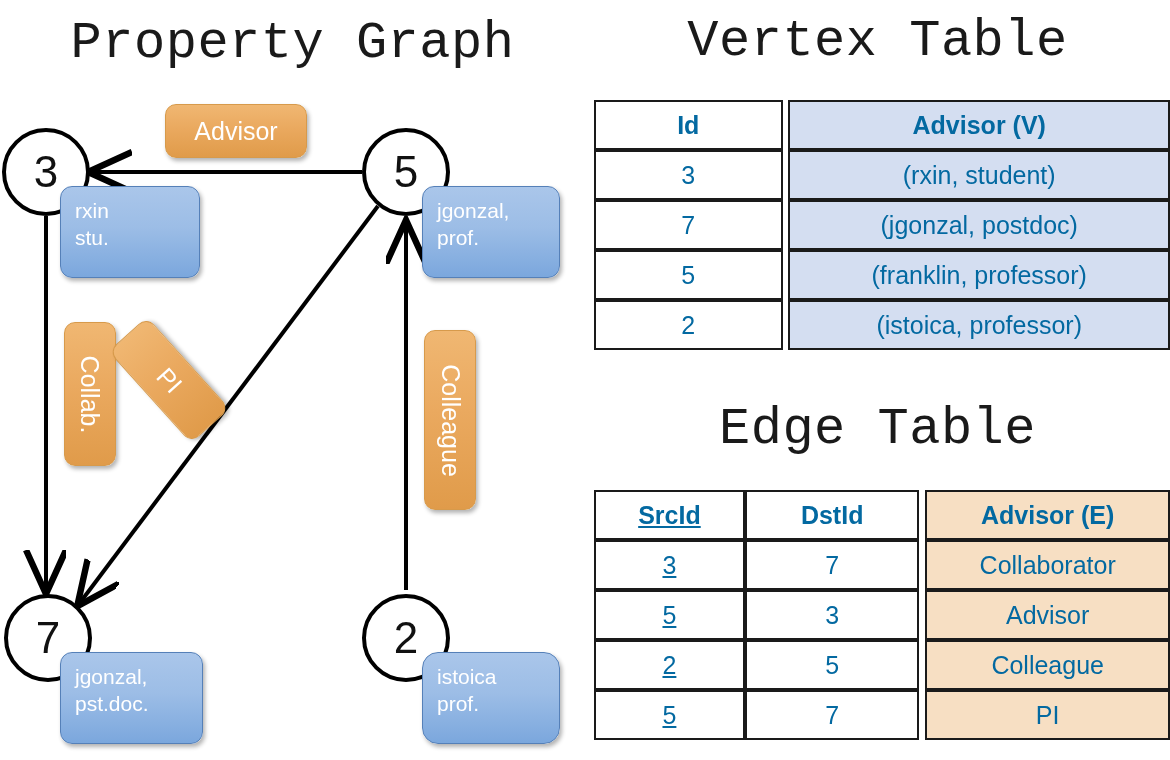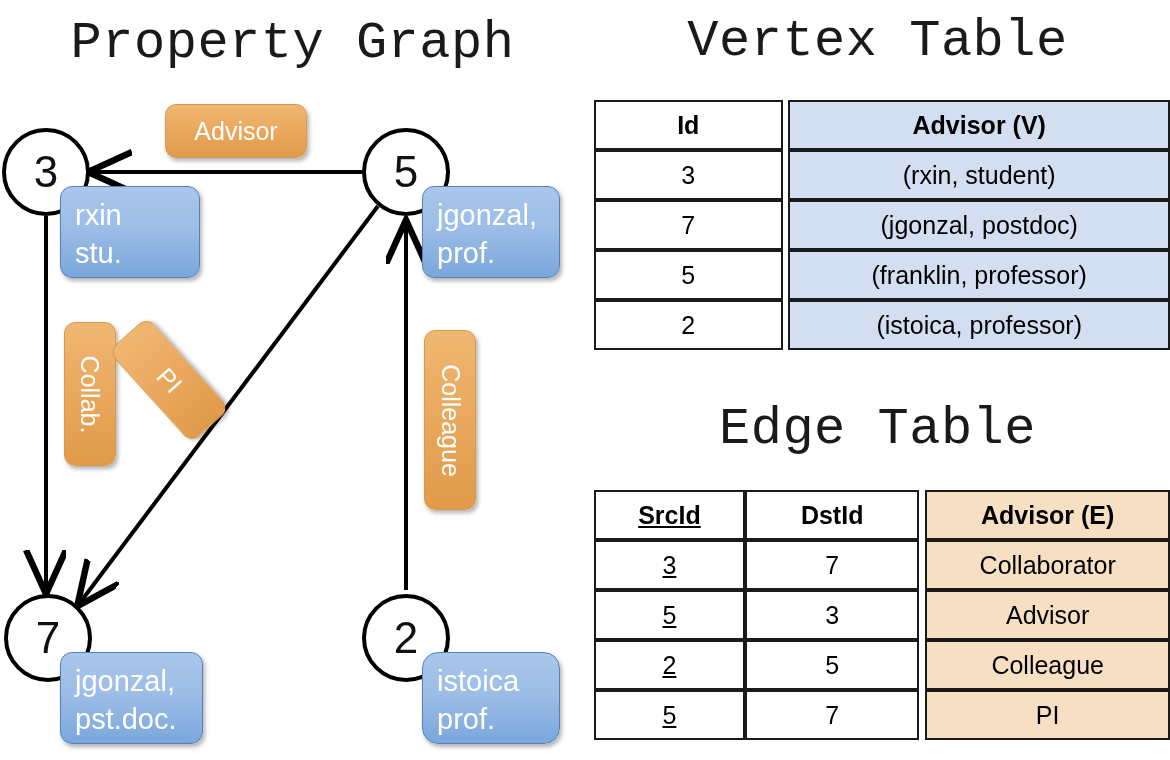--- a/index.html
+++ b/index.html
@@ -66,21 +66,21 @@
 
   
   .prop-box {
     position: absolute;
     box-sizing: border-box;
     border-radius: 12px;
     border: 1px solid #5580b8;
     background: linear-gradient(180deg, #aac6ea 0%, #9cbde6 45%, #7ba7dd 100%);
     box-shadow: 2px 3px 4px rgba(0,0,0,0.30);
     color: #ffffff;
-    font-size: 29px;
+    font-size: 21px;
     font-weight: 400;
     line-height: 1.30;
     padding: 10px 0 11px 14px;
     z-index: 4;
   }
   #vprop-3 { left: 60px;  top: 186px; width: 140px; height: 92px; }
   #vprop-5 { left: 422px; top: 186px; width: 138px; height: 92px; }
   #vprop-7 { left: 60px;  top: 652px; width: 143px; height: 92px; }
   #vprop-2 { left: 422px; top: 652px; width: 138px; height: 92px; border-radius: 16px; }
 
@@ -121,21 +121,21 @@
     transform: rotate(90deg);
   }
 
   
   .tbl {
     position: absolute;
     border-collapse: separate;
     border-spacing: 0;
     font-size: 25px;
     font-weight: 400;
-    color: #000000;
+    color: #0369a1;
   }
   .tbl td, .tbl th {
     border: 2px solid #1a1a1a;
     padding: 0;
     text-align: center;
     vertical-align: middle;
     height: 46px;
     font-weight: 400;
     background: #ffffff;
   }

